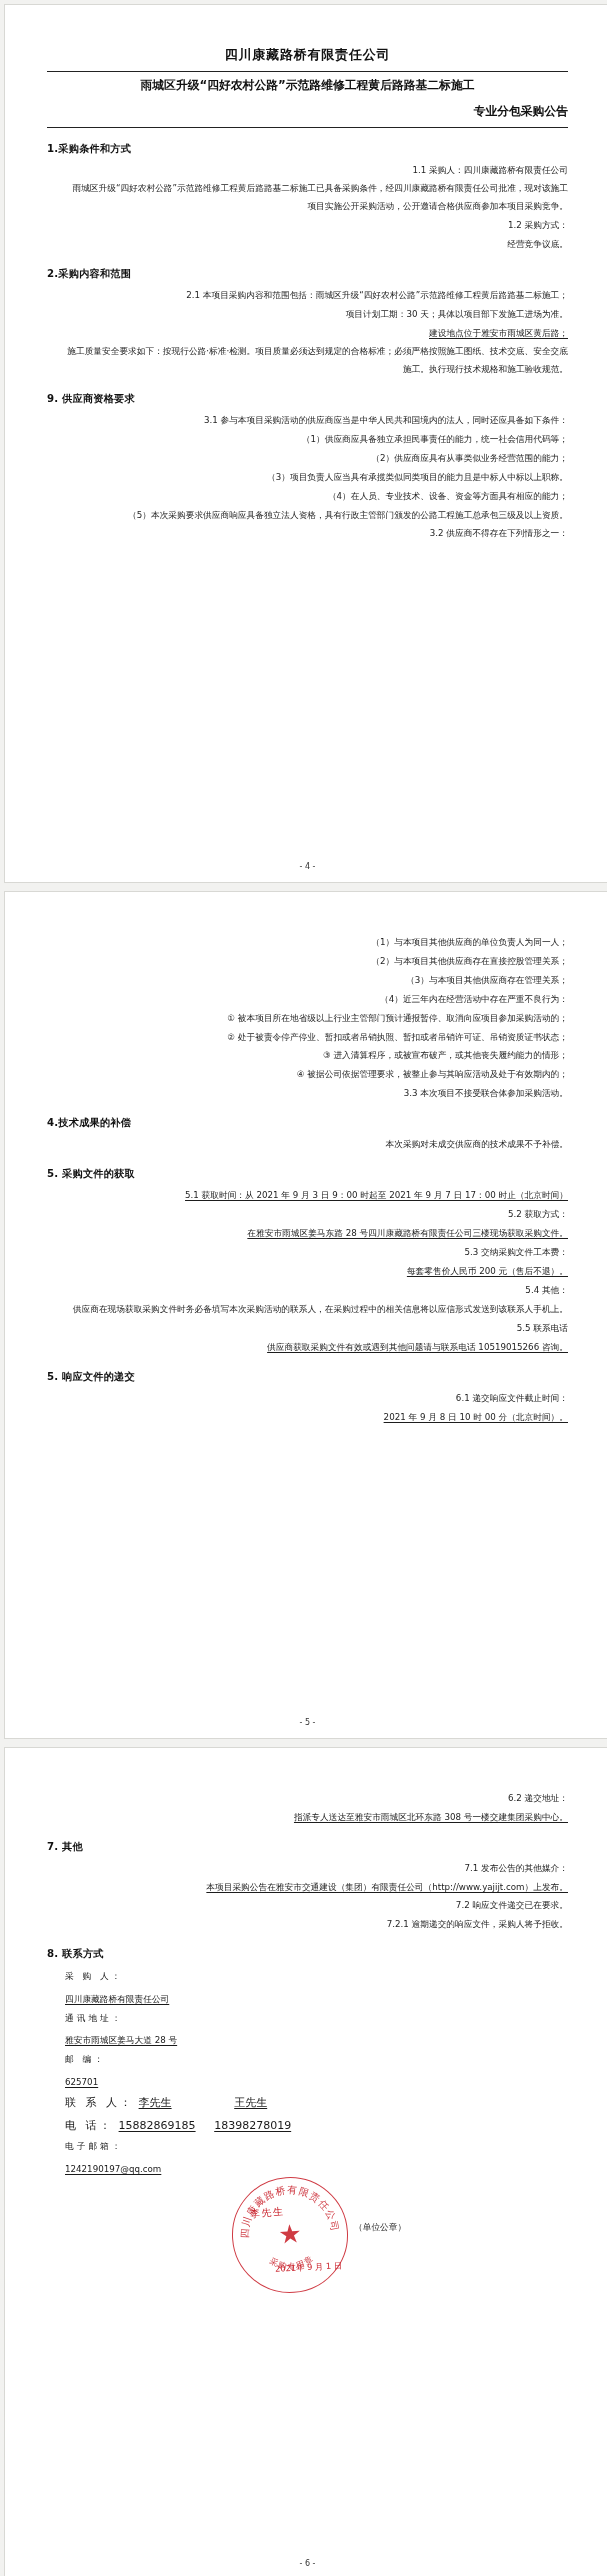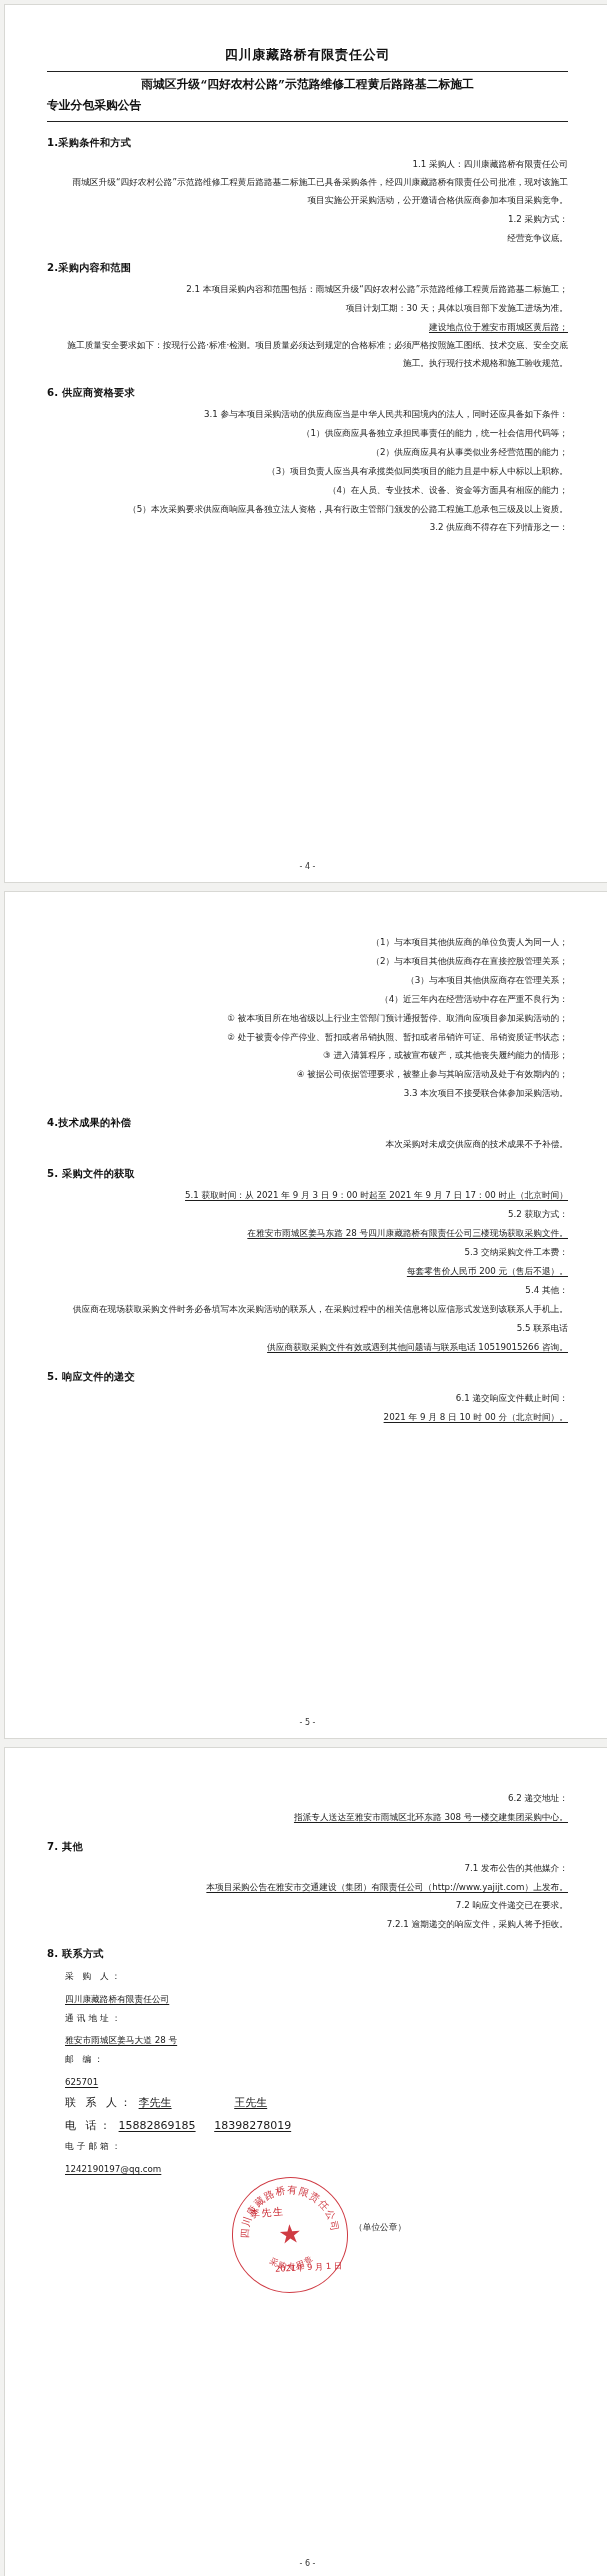--- a/index.html
+++ b/index.html
@@ -38,29 +38,28 @@
     border-bottom:1.1px solid #222;
     padding:5.3px 0 6px 0;
     margin:1.5px 0 0 0;
   }
   .title-line{
     text-align:center;
     font-size:11.8px;
     font-weight:bold;
     line-height:1.5;
     color:#111;
-    font-family:Liberation Mono, monospace;
   }
   .title-line2{
-    text-align:left;
+    text-align:right;
     font-size:11.8px;
     font-weight:bold;
     line-height:1.5;
     color:#111;
-    margin-top:2px;
+    margin-top:8px;
   }
 
   h2.sec{
     font-size:10.2px;
     font-weight:bold;
     margin:13.7px 0 6px 0;
     color:#111;
     letter-spacing:0.2px;
   }
   p.para{
@@ -178,21 +177,21 @@
     <p class="para indent">雨城区升级“四好农村公路”示范路维修工程黄后路路基二标施工已具备采购条件，经四川康藏路桥有限责任公司批准，现对该施工项目实施公开采购活动，公开邀请合格供应商参加本项目采购竞争。</p>
     <p class="para indent">1.2 采购方式：</p>
     <p class="para indent">经营竞争议底。</p>
 
     <h2 class="sec">2.采购内容和范围</h2>
     <p class="para indent">2.1 本项目采购内容和范围包括：雨城区升级“四好农村公路”示范路维修工程黄后路路基二标施工；</p>
     <p class="para indent">项目计划工期：30 天；具体以项目部下发施工进场为准。</p>
     <p class="para indent"><span class="u">建设地点位于雅安市雨城区黄后路；</span></p>
     <p class="para indent">施工质量安全要求如下：按现行公路·标准·检测。项目质量必须达到规定的合格标准；必须严格按照施工图纸、技术交底、安全交底施工。执行现行技术规格和施工验收规范。</p>
 
-    <h2 class="sec">6. 供应商资格要求</h2>
+    <h2 class="sec">9. 供应商资格要求</h2>
     <p class="para indent">3.1 参与本项目采购活动的供应商应当是中华人民共和国境内的法人，同时还应具备如下条件：</p>
     <p class="para indent">（1）供应商应具备独立承担民事责任的能力，统一社会信用代码等；</p>
     <p class="para indent">（2）供应商应具有从事类似业务经营范围的能力；</p>
     <p class="para indent">（3）项目负责人应当具有承揽类似同类项目的能力且是中标人中标以上职称。</p>
     <p class="para indent">（4）在人员、专业技术、设备、资金等方面具有相应的能力；</p>
     <p class="para indent">（5）本次采购要求供应商响应具备独立法人资格，具有行政主管部门颁发的公路工程施工总承包三级及以上资质。</p>
     <p class="para indent">3.2 供应商不得存在下列情形之一：</p>
 
     <div class="pagenum">- 4 -</div>
   </div>

